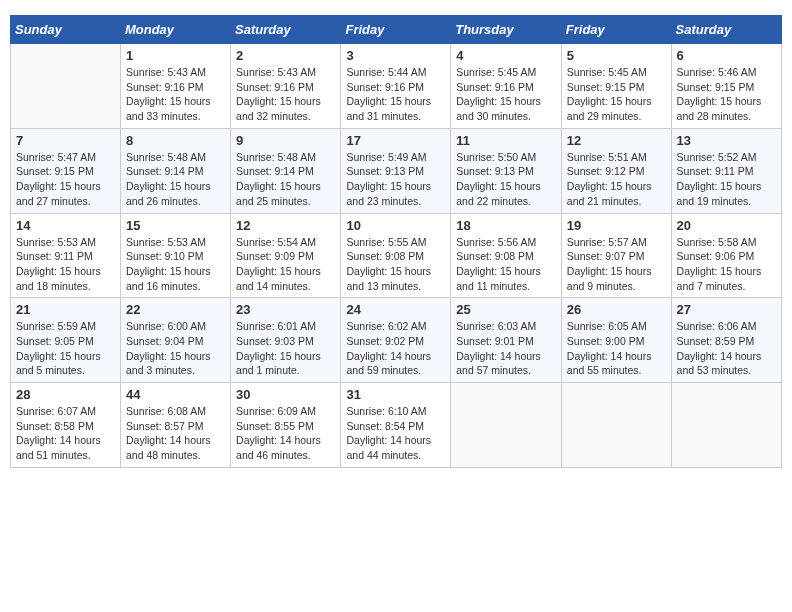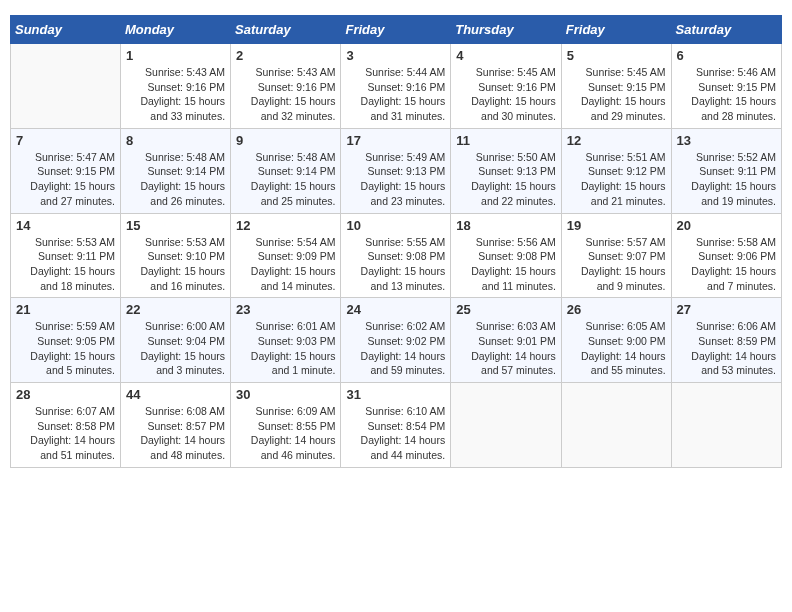--- a/index.html
+++ b/index.html
@@ -78,21 +78,20 @@
       font-size: 13px;
       font-weight: bold;
       color: #333;
       display: block;
       margin-bottom: 2px;
     }
     .day-info {
       font-size: 10.5px;
       line-height: 1.4;
       color: #333;
-      text-align: right;
     }
     .calendar tr:nth-child(even) td {
       background: #f5f8ff;
     }
     .calendar tr:nth-child(even) td.empty {
       background: #f0f0f0;
     }
   </style>
 </head>
 <body>

